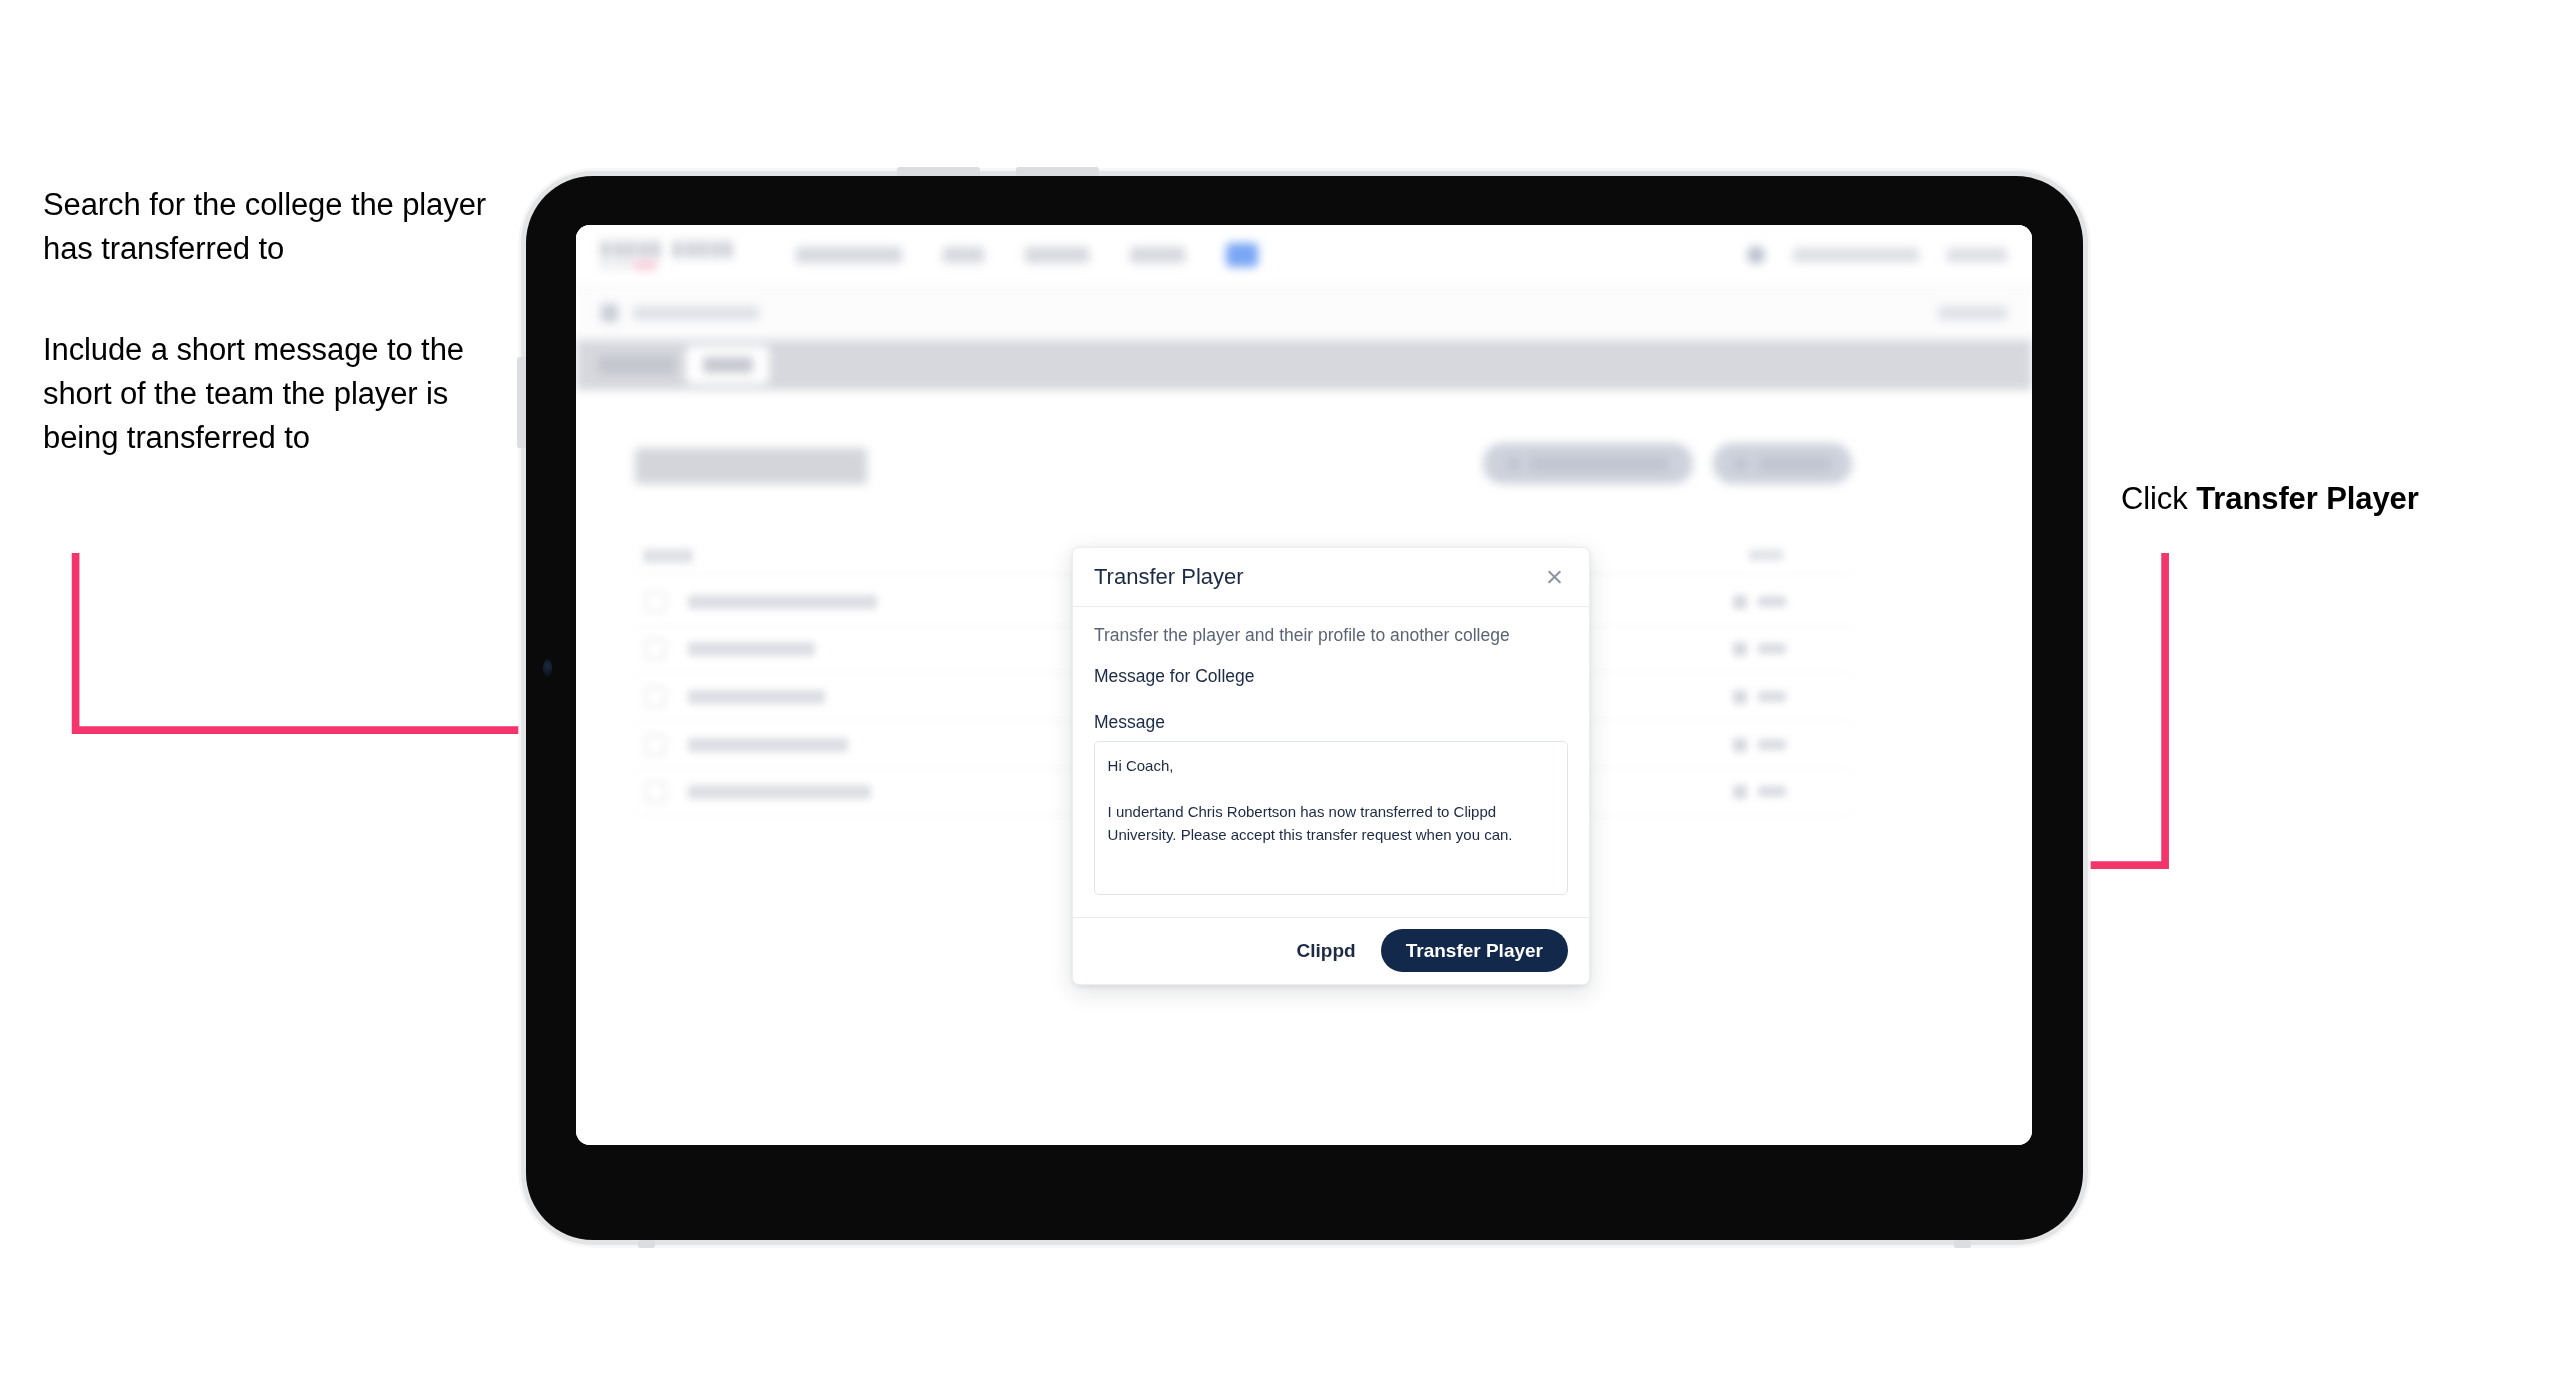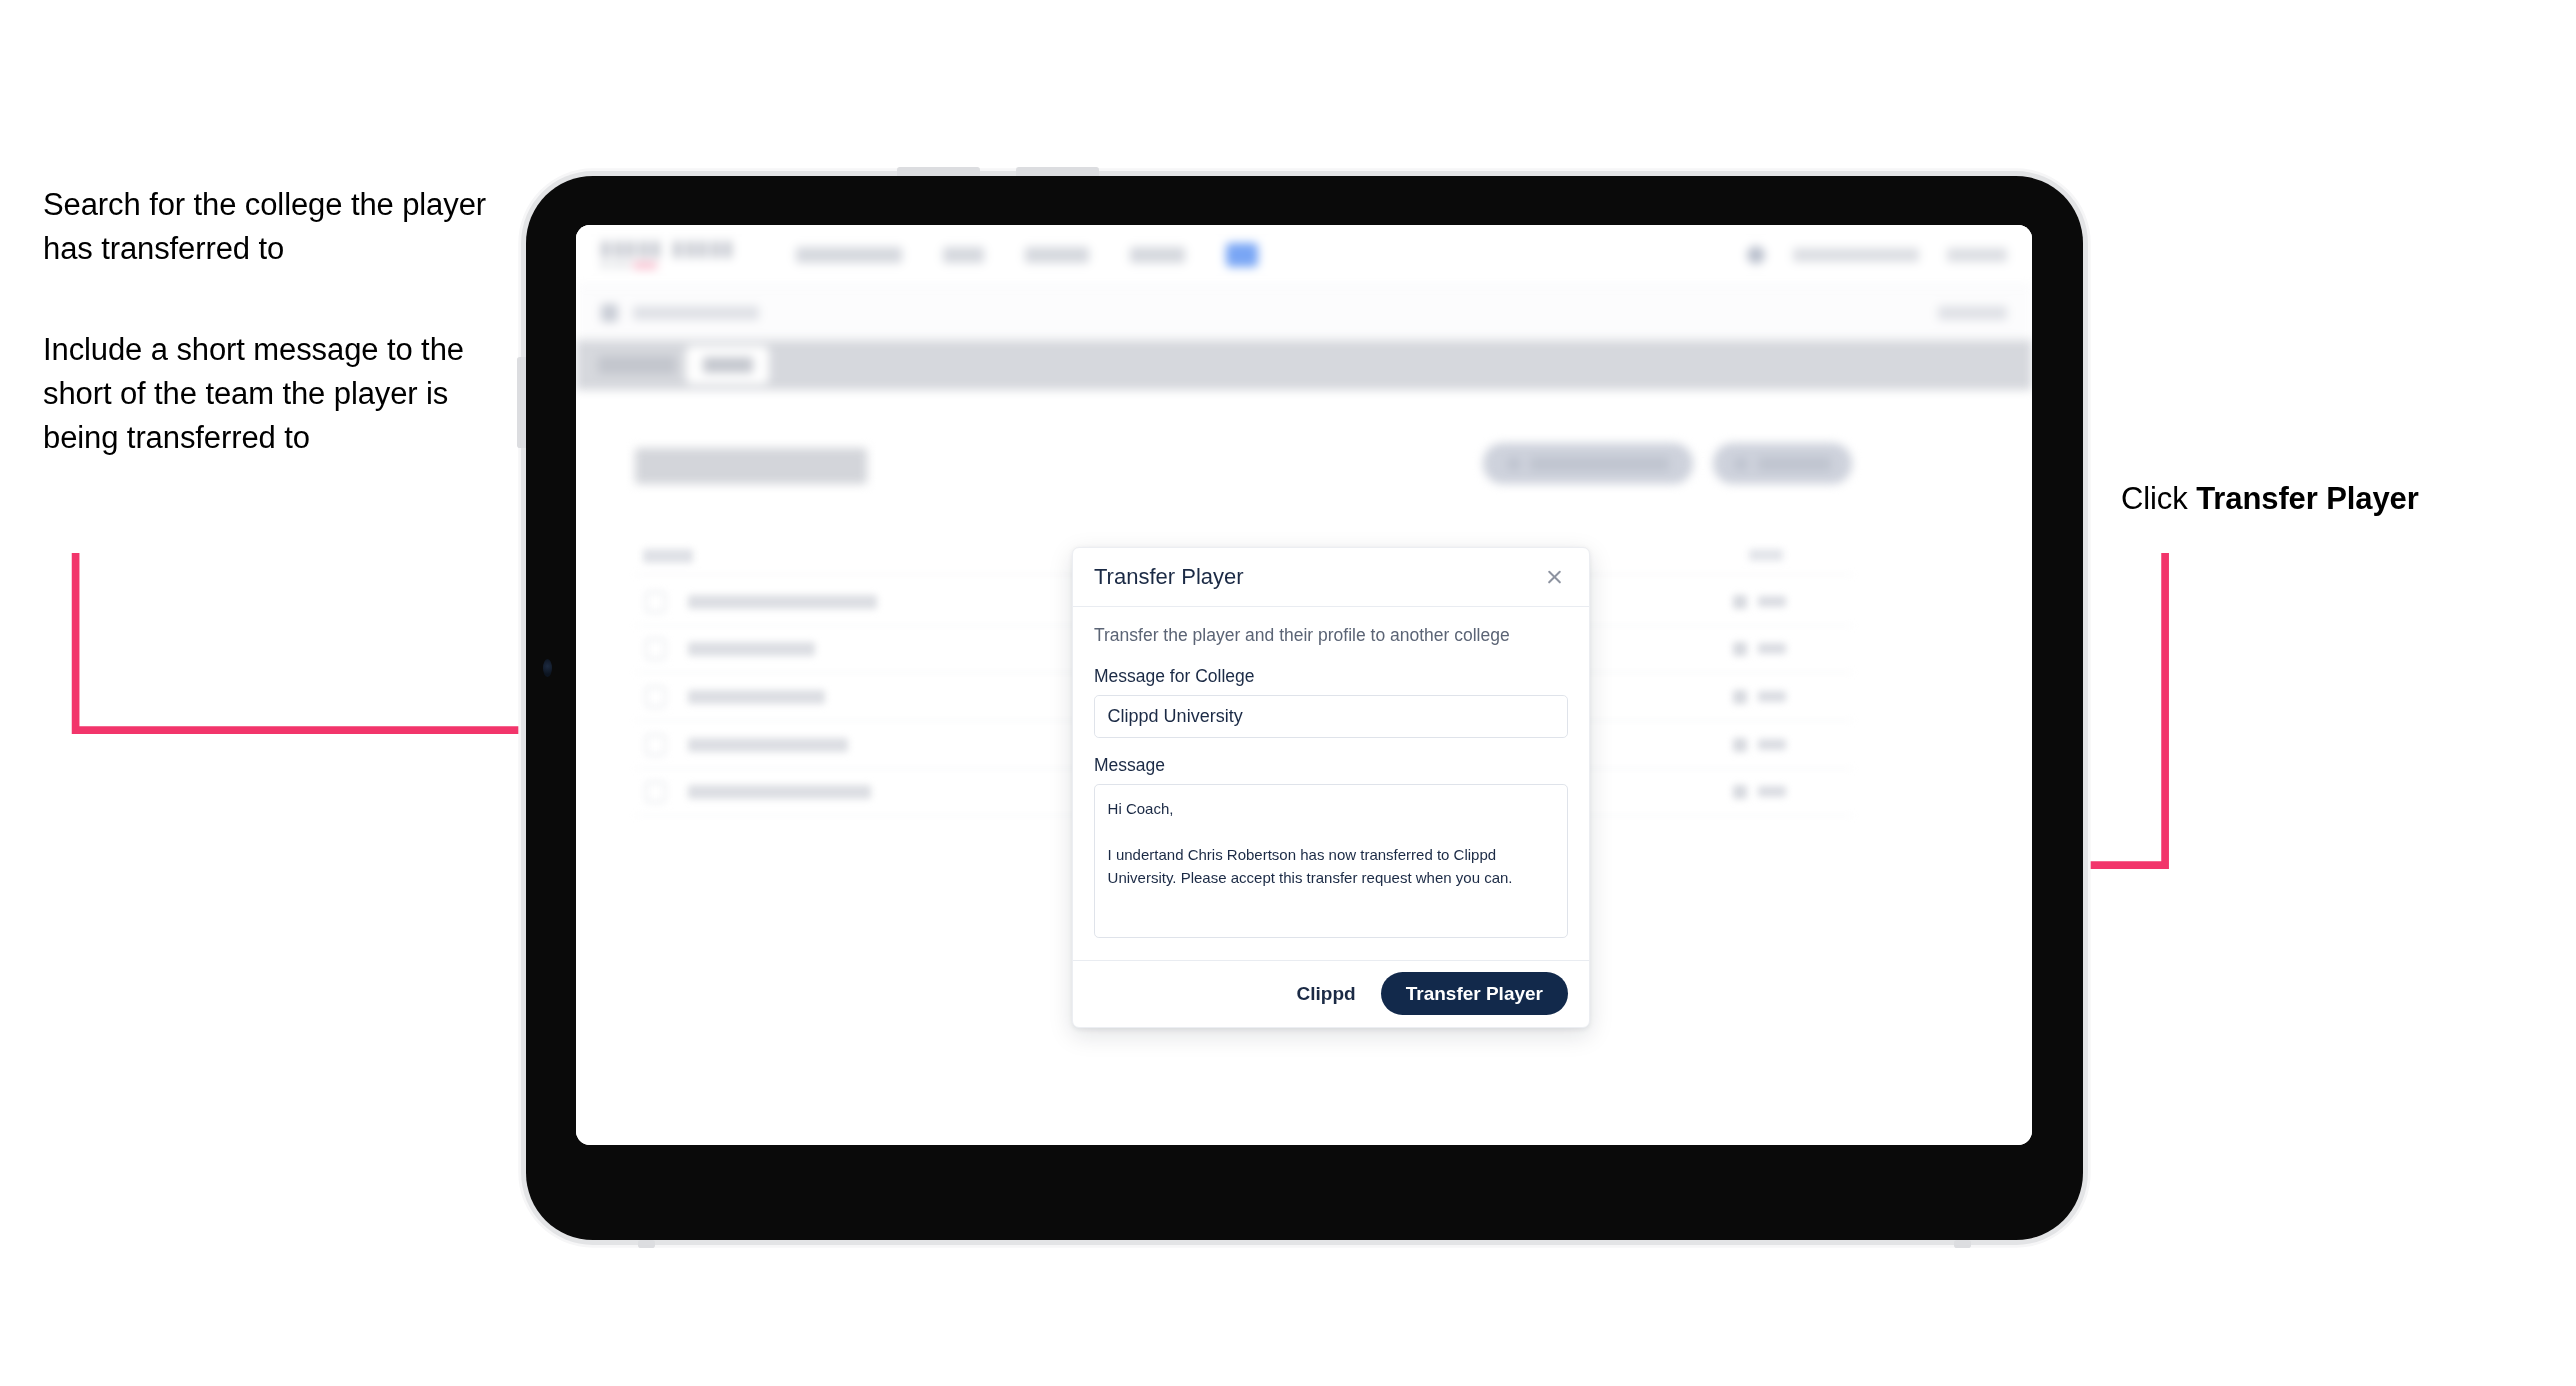--- a/index.html
+++ b/index.html
@@ -367,21 +367,20 @@
 
         <div class="modal-head">
           <div class="modal-title">Transfer Player</div>
           <div class="modal-close" aria-label="Close"></div>
         </div>
 
         <div class="modal-body">
           <div class="modal-sub">Transfer the player and their profile to another college</div>
 
           <label class="field-label">Message for College</label>
-          <input class="field-input" type="text" value="Clippd University" style="">
 
           <div class="field-gap"></div>
 
           <label class="field-label">Message</label>
           <textarea class="field-textarea" placeholder="Write a message" style="">Hi Coach,
 
 I undertand Chris Robertson has now transferred to Clippd University. Please accept this transfer request when you can.</textarea>
         </div>
 
         <div class="modal-foot">

